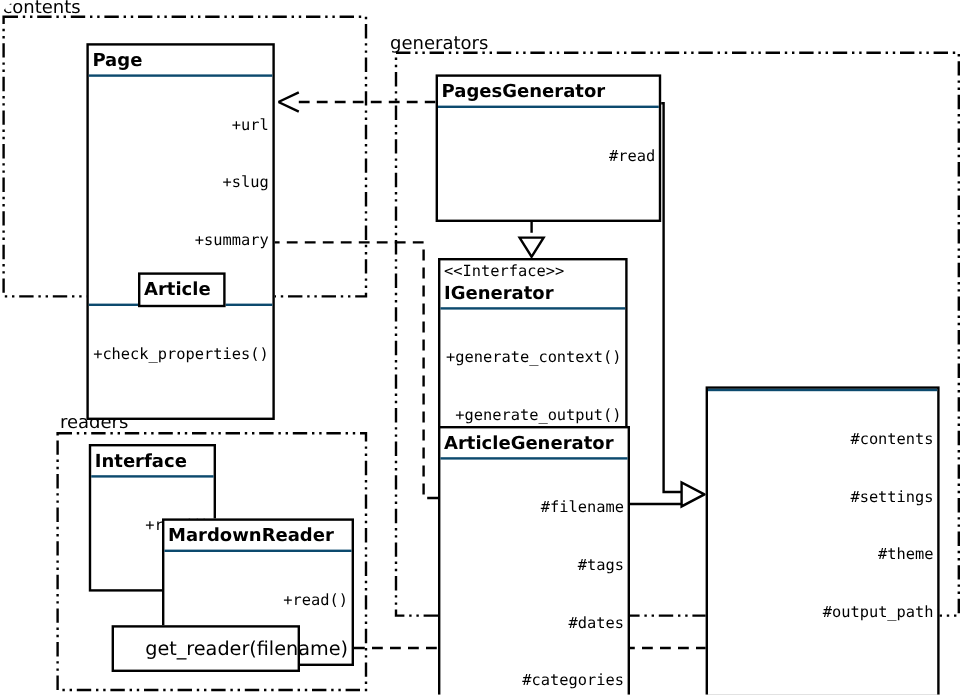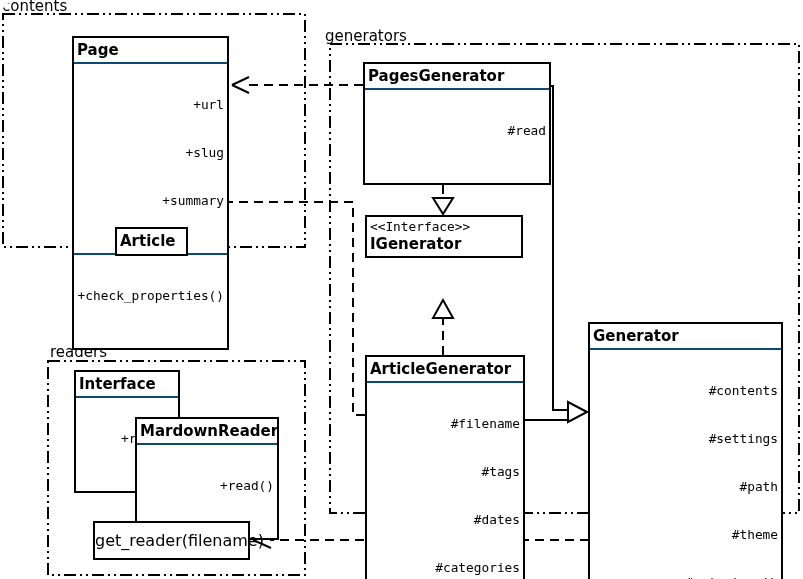--- a/index.html
+++ b/index.html
@@ -31,21 +31,21 @@
     font-size:12.8px; line-height:15px;
   }
   .cls-sec {
     border-top:2px solid #0c4a6e; font-family:"DejaVu Sans Mono", monospace;
     font-size:12.8px; line-height:16px; padding:1px 3px 12px 3px; white-space:pre;
     text-align:right;
   }
   .plainbox {
     position:absolute; background:#ffffff; border:2px solid #000;
     box-sizing:border-box; text-align:center; font-size:16px; line-height:35px;
-    font-family:"DejaVu Sans", sans-serif; white-space:nowrap;
+    font-family:"DejaVu Sans", sans-serif; white-space:nowrap;padding-left:26px;
   }
 </style>
 </head>
 <body>
 
 <div id="canvas">
 
   <svg id="wires" width="803" height="579" viewBox="0 0 803 579">
 
     <rect class="pkg" x="3" y="14" width="302" height="233"></rect>
@@ -127,54 +127,56 @@
     <div class="cls-sec">
       <div>#read</div>
     </div>
   </div>
 
   <div class="cls" style="left:365px; top:215px; width:158px;">
     <div class="cls-title">
       <span class="stereotype">&lt;&lt;Interface&gt;&gt;</span>
       <span>IGenerator</span>
     </div>
+    <div class="cls-sec">
+      <div>+generate_context()</div>
+      <div>+generate_output()</div>
+    </div>
   </div>
 
   <div class="cls" style="left:365px; top:355px; width:160px;">
     <div class="cls-title">ArticleGenerator</div>
     <div class="cls-sec">
       <div>#filename</div>
       <div>#tags</div>
       <div>#dates</div>
       <div>#categories</div>
     </div>
 
   </div>
 
   <div class="cls" style="left:588px; top:322px; width:195px;">
-    <div class="cls-title">Generator</div>
     <div class="cls-sec">
       <div>#contents</div>
       <div>#settings</div>
-      <div>#path</div>
       <div>#theme</div>
       <div>#output_path</div>
       
     </div>
 
   </div>
 
   <div class="cls" style="left:74px; top:370px; width:106px;">
     <div class="cls-title">Interface</div>
     <div class="cls-sec">
       <div>+read()</div>
     </div>
   </div>
 
-  <div class="cls" style="left:135px; top:417px; width:144px;">
+  <div class="cls" style="left:135px; top:432px; width:160px;">
     <div class="cls-title">MardownReader</div>
     <div class="cls-sec">
       <div>+read()</div>
     </div>
   </div>
 
   <div class="plainbox" style="left:93px; top:521px; width:157px; height:39px;">get_reader(filename)</div>
 
 </div>
 

